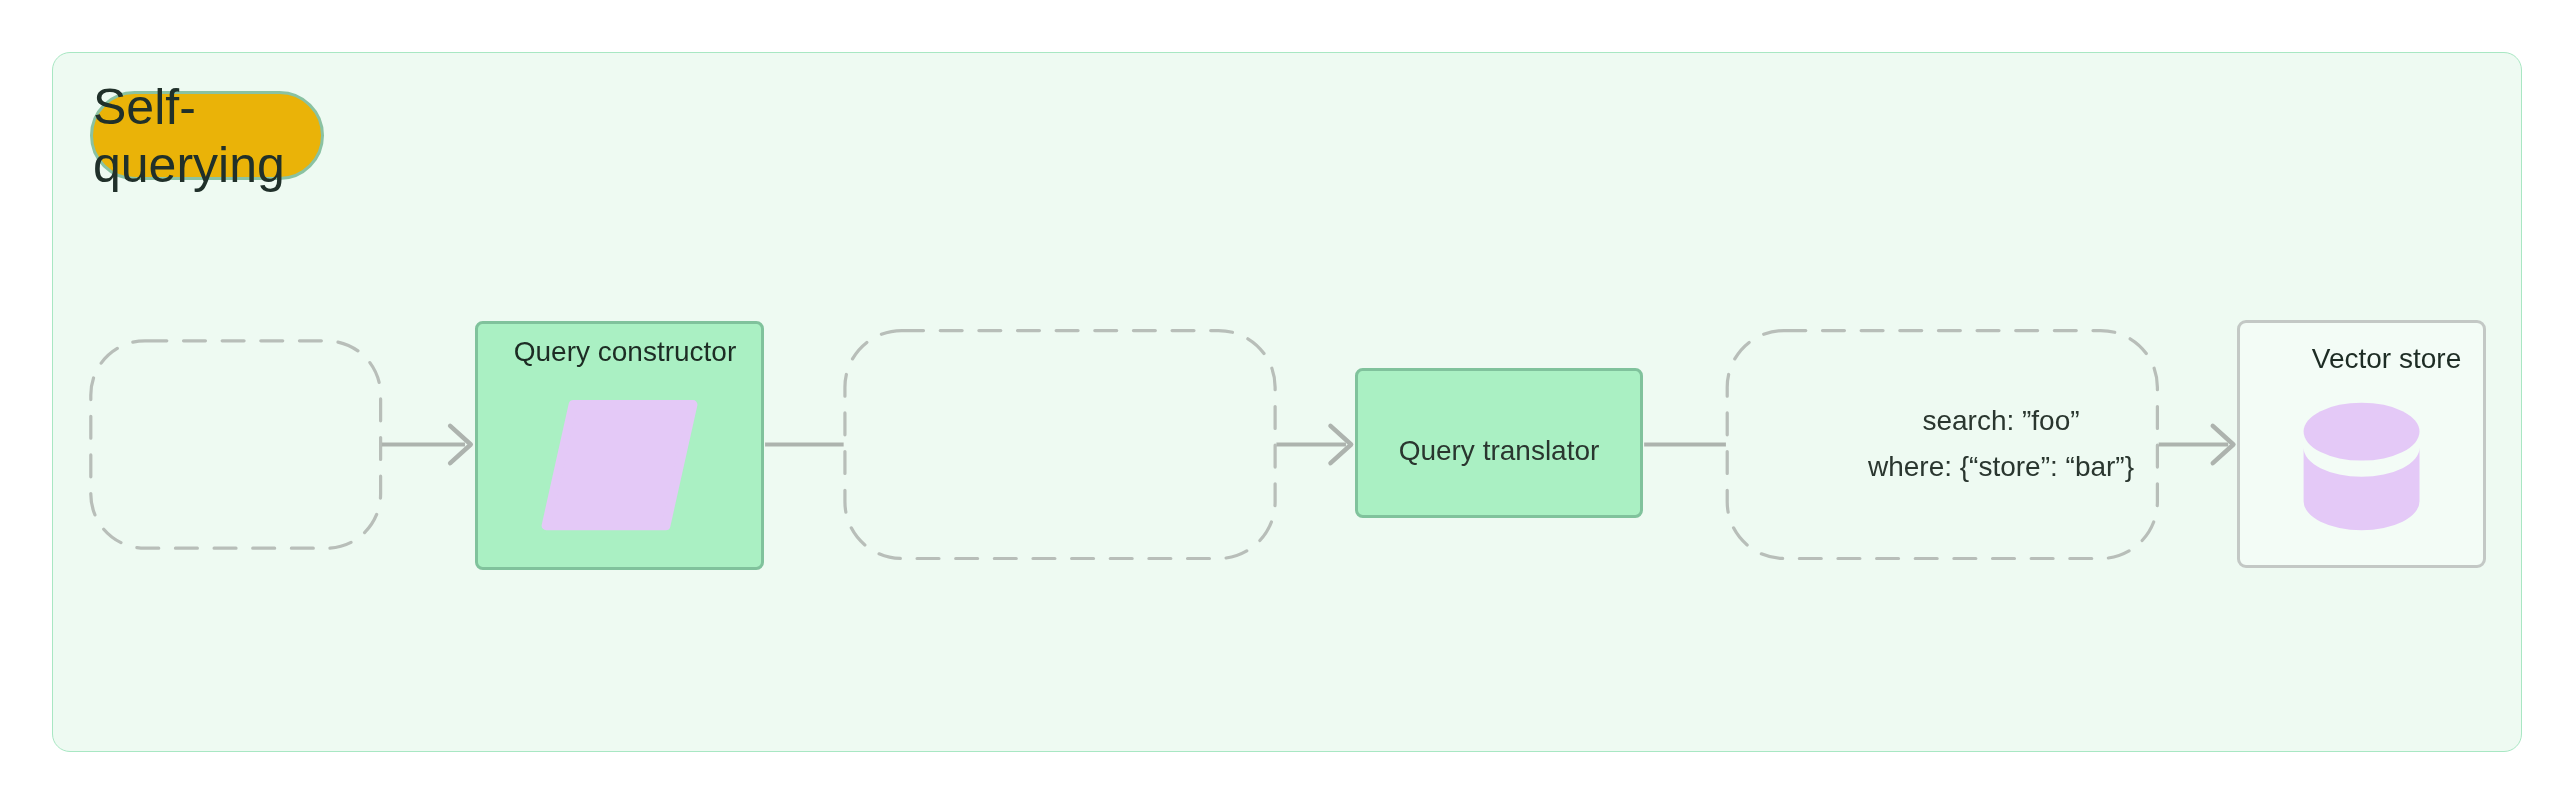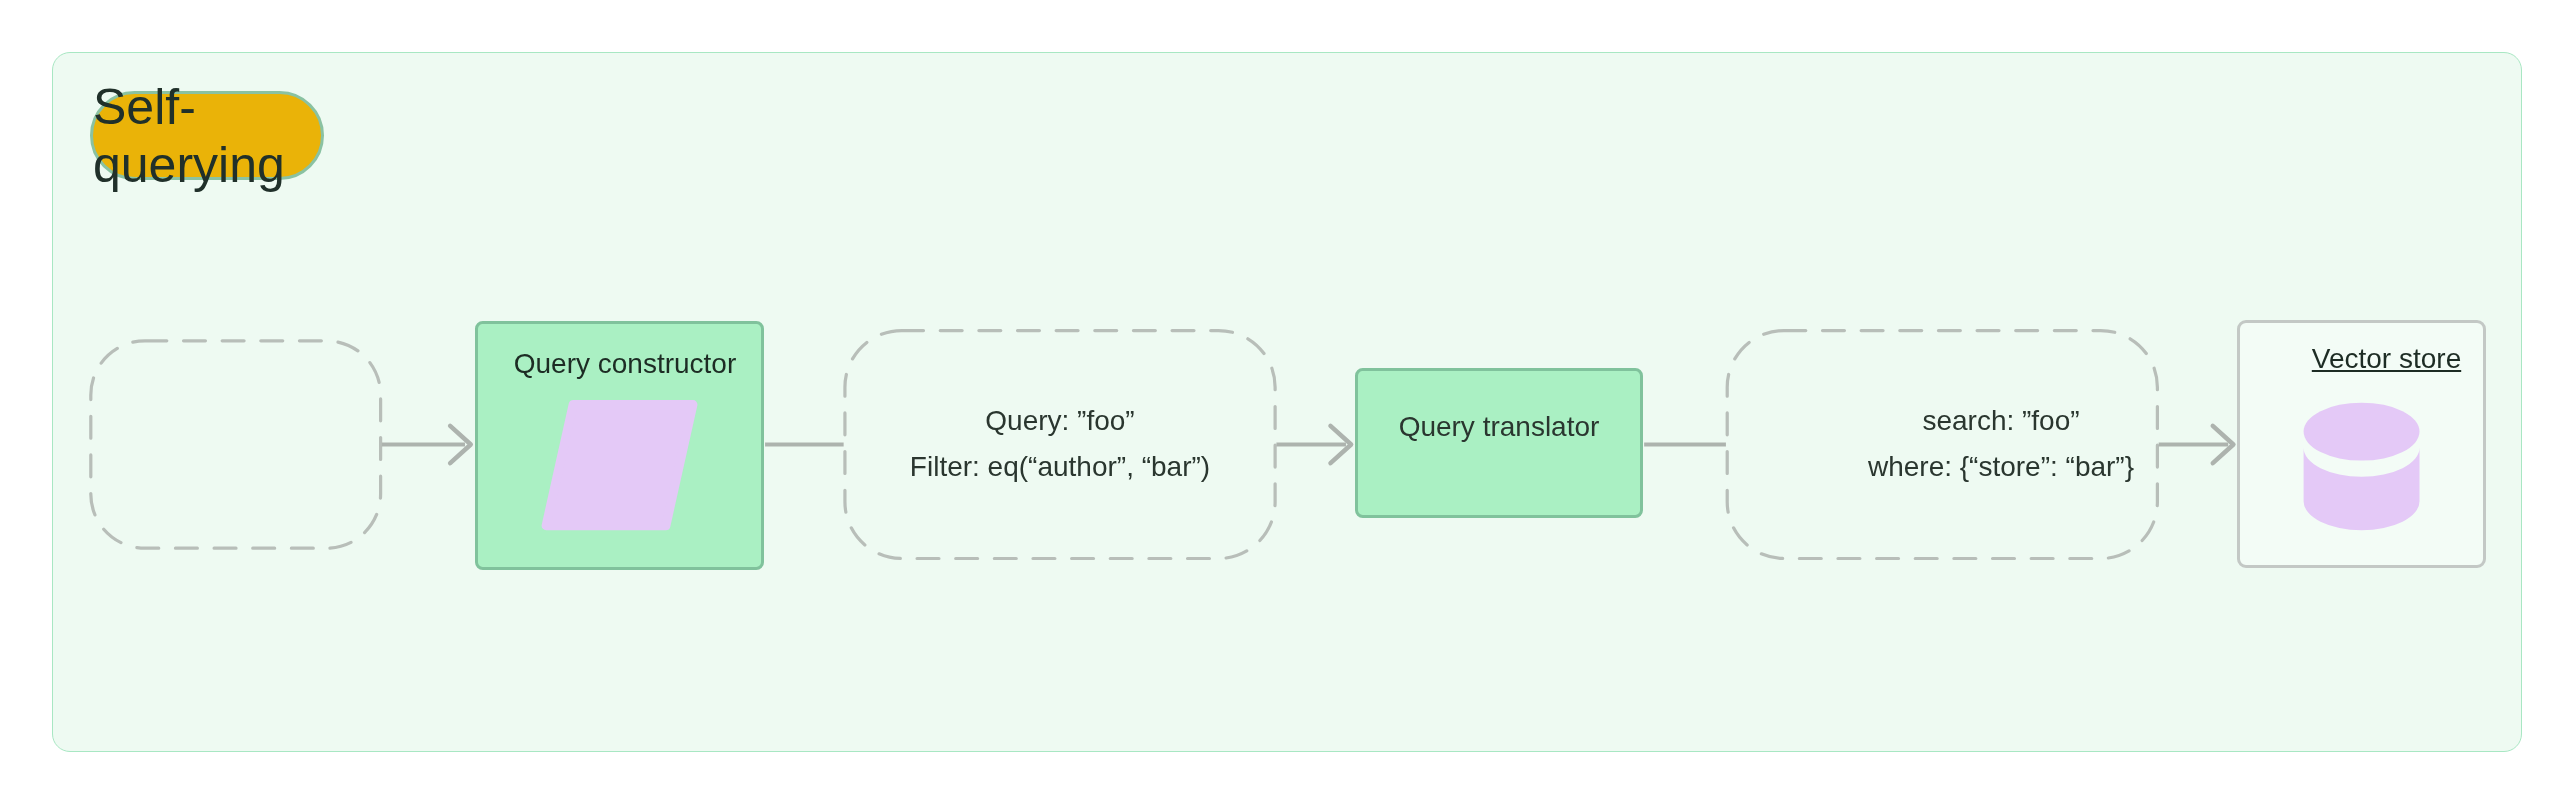--- a/index.html
+++ b/index.html
@@ -59,30 +59,26 @@
 
   <svg class="svg-layer" style="pointer-events:none;" viewBox="0 0 4000 1248" xmlns="http://www.w3.org/2000/svg">
     <polygon points="890,628 1076,628 1034,816 848,816" fill="#e4c9f7" stroke="#e4c9f7" stroke-width="14" stroke-linejoin="round"></polygon>
     <g>
       <ellipse cx="3667" cy="670" rx="90" ry="45" fill="#e4c9f7"></ellipse>
       <path d="M 3577 695 A 90 45 0 0 0 3757 695 L 3757 778 A 90 45 0 0 1 3577 778 Z" fill="#e4c9f7"></path>
     </g>
   </svg>
 
 
-  <div class="box-label" style="left:475px;top:348px;width:300px;">Query constructor</div>
+  <div class="box-label" style="left:475px;top:336px;width:300px;">Query constructor</div>
 
-  <div class="node-text" style="left:845px;top:330px;width:430px;height:228px;">
-    <span>Query: ”foo”</span>
-    <span>Filter: eq(“author”, “bar”)</span>
-  </div>
 
-  <div class="node-text" style="left:1355px;top:352px;width:288px;height:150px;border-radius:10px;">Query translator</div>
+  <div class="node-text" style="left:1355px;top:376px;width:288px;height:150px;border-radius:10px;">Query translator</div>
 
   <div class="node-text" style="left:1786px;top:330px;width:430px;height:228px;">
     <span>search: ”foo”</span>
     <span>where: {“store”: “bar”}</span>
   </div>
 
-  <div class="box-label" style="left:2237px;top:343px;width:299px;text-decoration:underline;">Vector store</div>
+  <div class="box-label" style="left:2237px;top:343px;width:299px;">Vector store</div>
 
 </div>
 
 
 </body></html>

